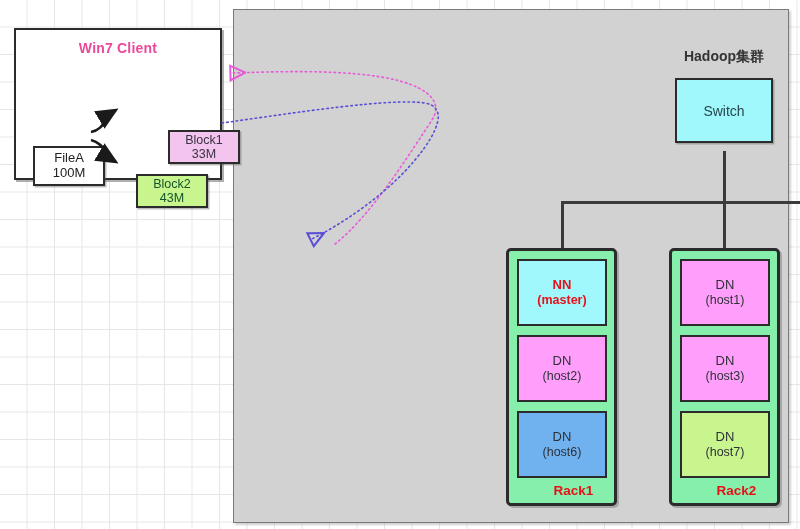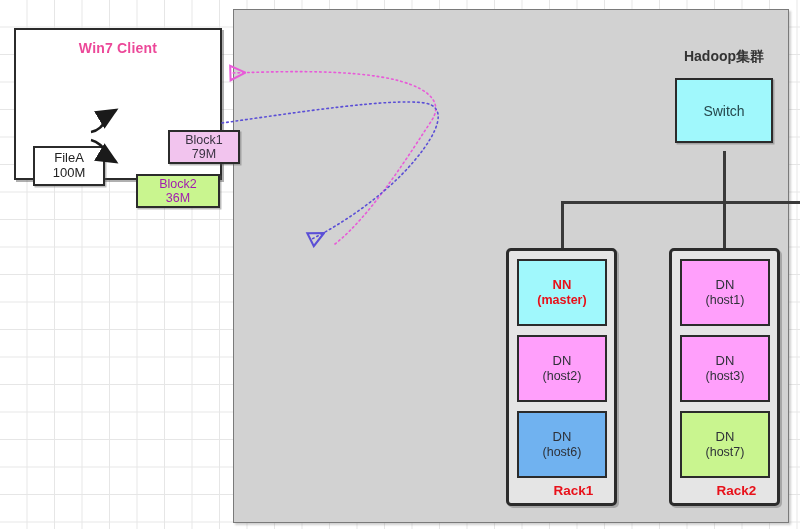--- a/index.html
+++ b/index.html
@@ -40,22 +40,22 @@
   }
   #filea{
     left:17px;top:116px;width:72px;height:40px;background:#ffffff;
     font-size:13px;color:#222;
   }
   #block1{
     left:120px;top:100px;width:72px;height:34px;background:#f2c4ee;
     font-size:12.5px;color:#3a3342;margin-left:32px;
   }
   #block2{
-    left:120px;top:144px;width:84px;height:34px;background:#c9f58f;
-    font-size:12.5px;color:#a21caf;
+    left:120px;top:144px;width:72px;height:34px;background:#c9f58f;
+    font-size:12.5px;color:#14532d;
   }
   
   #cluster{
     position:absolute;left:233px;top:9px;width:556px;height:514px;
     background:#d2d2d2;border:1px solid #7a7a7a;
     box-sizing:border-box;
     box-shadow:2px 2px 2px rgba(120,120,120,.35);
   }
   #cluster-title{
     position:absolute;left:390px;top:38px;width:200px;text-align:center;
@@ -71,21 +71,21 @@
   }
   
   .wire{position:absolute;background:#3a3a3a;}
   #wire-v-main{left:489px;top:141px;width:3px;height:52px;}
   #wire-bus{left:327px;top:191px;width:331px;height:3px;}
   #wire-r1{left:327px;top:191px;width:3px;height:48px;}
   #wire-r2{left:489px;top:191px;width:3px;height:48px;}
   
   .rack{
     position:absolute;box-sizing:border-box;
-    background:#e5e5e5;border:3px solid #2b2b2b;border-radius:5px;
+    background:#86efac;border:3px solid #2b2b2b;border-radius:5px;
     box-shadow:2px 2px 0 rgba(100,100,100,.4);
     top:238px;width:111px;height:258px;
   }
   #rack1{left:272px;}
   #rack2{left:435px;}
   .rack-label{
     position:absolute;left:12px;bottom:5px;width:100%;text-align:center;
     font-size:13.5px;font-weight:bold;color:#e8111a;
   }
   .host{
@@ -160,26 +160,26 @@
   <div id="client">
     <div id="client-title">Win7 Client</div>
 
     <div class="nodebox" id="filea">
       <span>FileA</span>
       <span>100M</span>
     </div>
 
     <div class="nodebox" id="block1">
       <span>Block1</span>
-      <span>79M</span>
+      <span>33M</span>
     </div>
 
     <div class="nodebox" id="block2">
       <span>Block2</span>
-      <span>36M</span>
+      <span>43M</span>
     </div>
   </div>
 
   <svg id="overlay" viewBox="0 0 800 529" xmlns="http://www.w3.org/2000/svg">
     <defs>
       <marker id="arrowFillBlack" markerWidth="9" markerHeight="9" refX="7.5" refY="4.5" orient="auto">
         <path d="M0,0.6 L8.6,4.5 L0,8.4 Z" fill="#1a1a1a"></path>
       </marker>
       <marker id="arrowOpenPink" markerWidth="11" markerHeight="11" refX="9" refY="5.5" orient="auto">
         <path d="M0.6,5.5 L10,1 L10,10 Z" fill="none" stroke="#e85ad8" stroke-width="1.3"></path>

